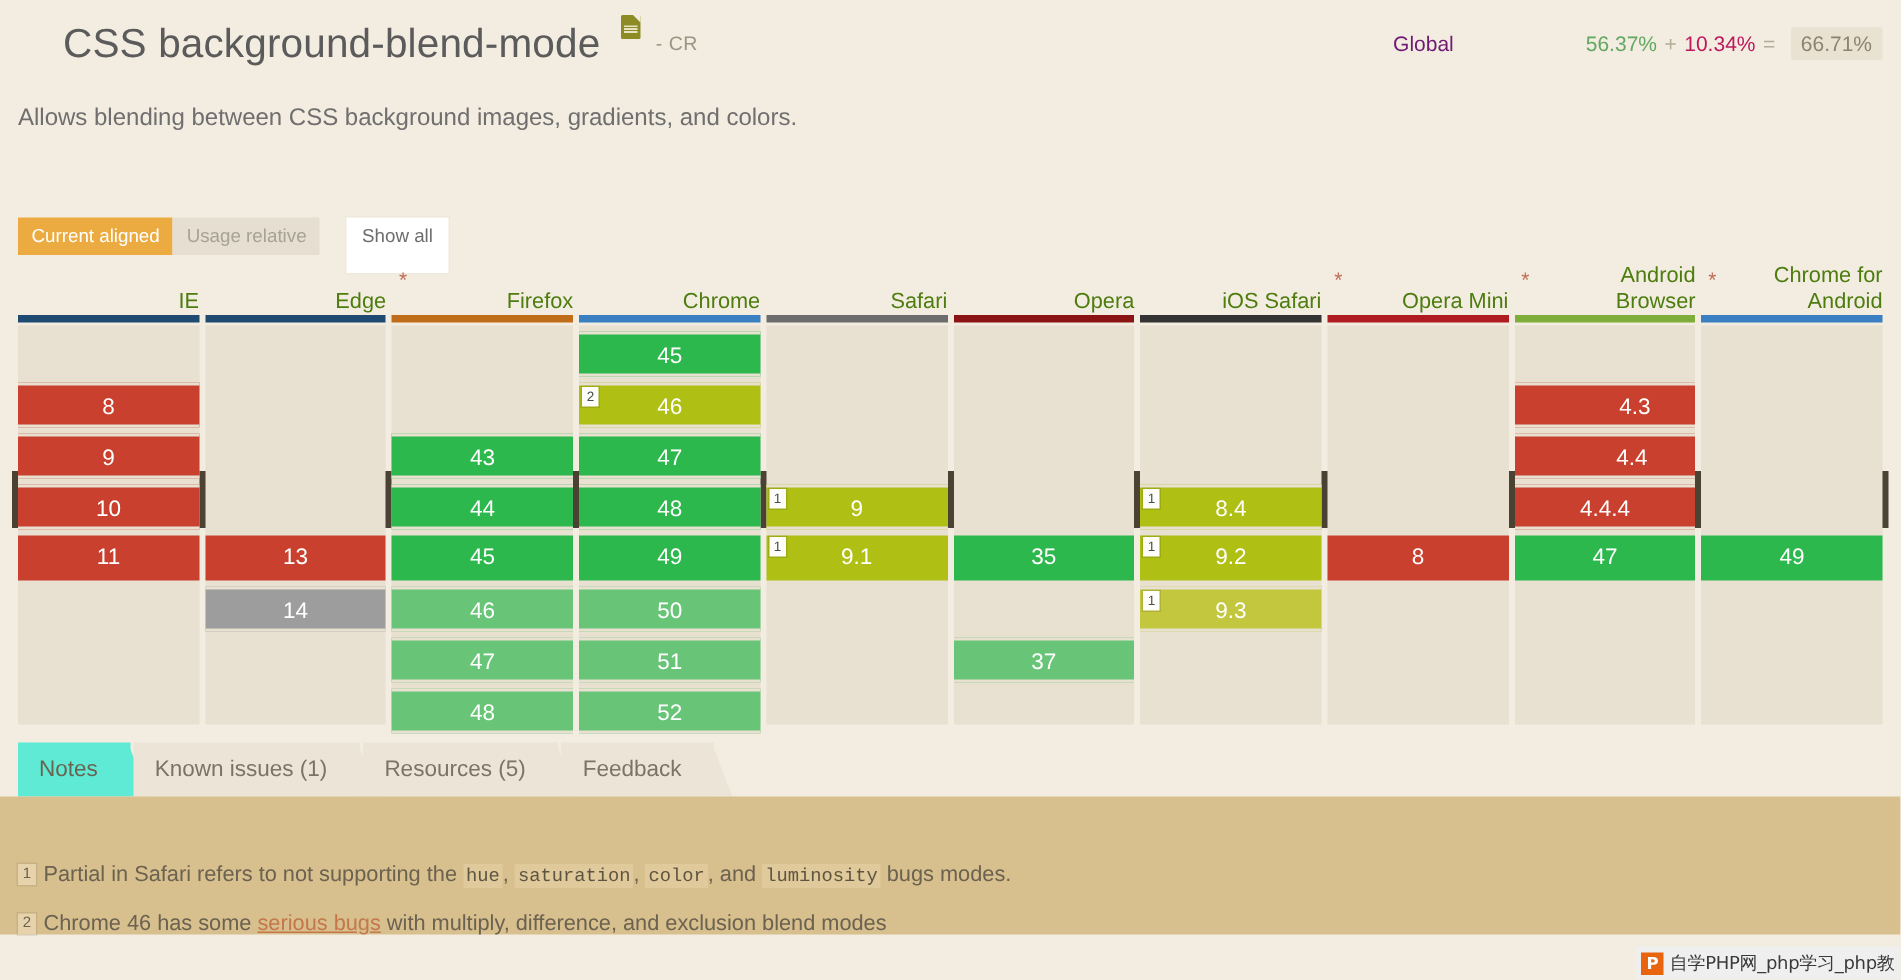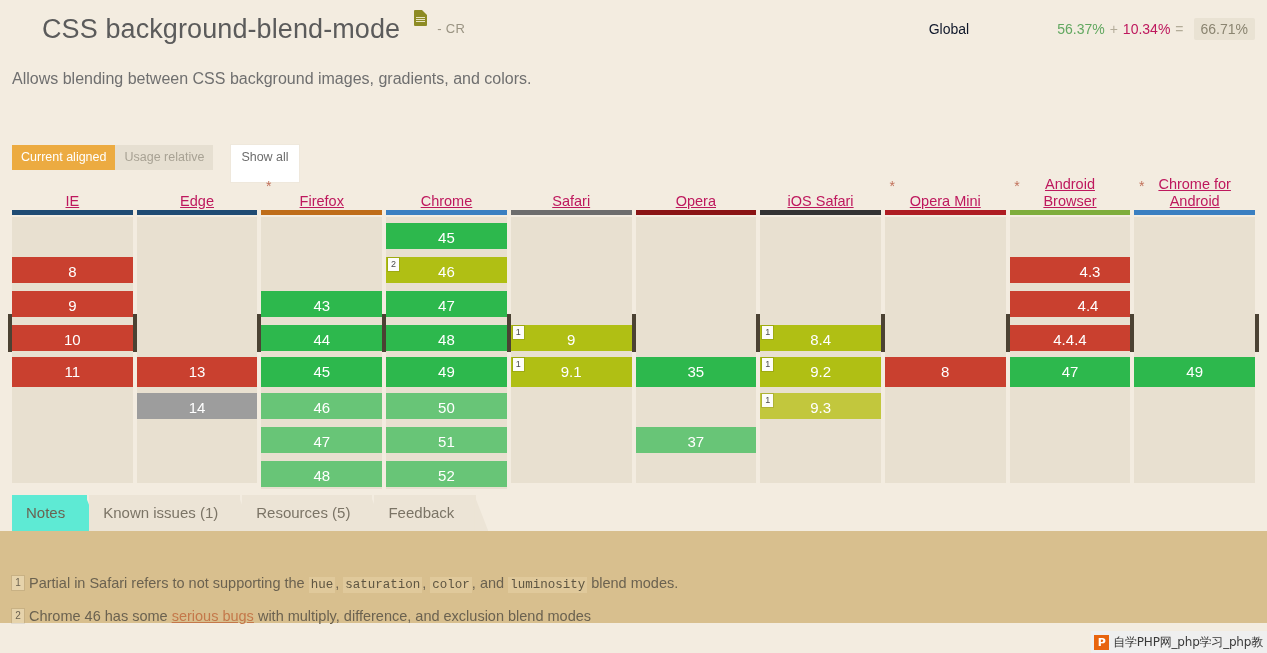--- a/index.html
+++ b/index.html
@@ -33,21 +33,21 @@
   .spec-icon:after{
     content:""; position:absolute; left:2px; top:7px; width:9px; height:6px;
     background:
       linear-gradient(to bottom,#e8e4c2 0 1px,transparent 1px 2px,
                       #e8e4c2 2px 3px,transparent 3px 4px,
                       #e8e4c2 4px 5px,transparent 5px 6px);
   }
   .spec-status { font-size:13px; color:#9a9483; margin-left:4px; letter-spacing:.3px; }
 
   .stats { position:absolute; right:12px; top:18px; display:flex; align-items:center; font-size:14px; }
-  .stat-global { color:#0f172a; margin-right:88px; font-size:14px; }
+  .stat-global { color:#701a75; margin-right:88px; font-size:14px; }
   .stat-full { color:#62a860; }
   .stat-op  { color:#b3ac99; margin:0 5px; }
   .stat-partial { color:#be185d; }
   .stat-total { color:#8a8470; background:#e9e2d3; padding:3px 7px; border-radius:2px; margin-left:5px; }
 
   .desc {
     position:absolute; left:12px; top:64px; width:600px;
     font-size:16px; line-height:29px; color:#6f6f6f;
   }
 
@@ -68,21 +68,21 @@
 
   
   .table { position:absolute; left:12px; top:178px; width:1243px; }
   .cols { display:flex; position:relative; }
   .col { width:121px; margin-right:4px; position:relative; }
   .col:last-child { margin-right:0; }
 
   .col-head { height:32px; position:relative; }
   .col-name {
     position:absolute; left:0; right:0; bottom:0;
-    text-align:center; font-size:14.5px; color:#be185d; line-height:17px;text-decoration:underline;
+    text-align:right; font-size:14.5px; color:#4d7c0f; line-height:17px;
   }
   .col-name.two-line { line-height:17px; bottom:0px; }
   .prefix-star {
     position:absolute; right:-14px; top:3px; color:#c0705a; font-size:14px; line-height:10px;
   }
   .col-bar { height:5px; margin-bottom:2px; }
 
   .col-body { background:#e8e0d0; position:relative; height:266px; }
 
   .cell {
@@ -312,21 +312,21 @@
 
   <div class="tabs" id="tabs">
       <div class="tab active"><span>Notes</span></div>
       <div class="tab"><span>Known issues (1)</span></div>
       <div class="tab"><span>Resources (5)</span></div>
       <div class="tab"><span>Feedback</span></div>
     </div>
 
   <div class="notes-panel">
     <div class="note note-1">
-      <span class="note-num">1</span><span>Partial in Safari refers to not supporting the </span><code>hue</code><span>, </span><code>saturation</code><span>, </span><code>color</code><span>, and </span><code>luminosity</code><span> blend modes.</span>
+      <span class="note-num">1</span><span>Partial in Safari refers to not supporting the </span><code>hue</code><span>, </span><code>saturation</code><span>, </span><code>color</code><span>, and </span><code>luminosity</code><span> bugs modes.</span>
     </div>
     <div class="note note-2">
       <span class="note-num">2</span><span>Chrome 46 has some </span><a class="lnk" href="#">serious bugs</a><span> with multiply, difference, and exclusion blend modes</span>
     </div>
   </div>
 
   <div class="watermark">
     <span class="wm-logo">P</span>
     <span class="wm-text">自学PHP网_php学习_php教</span>
   </div>

